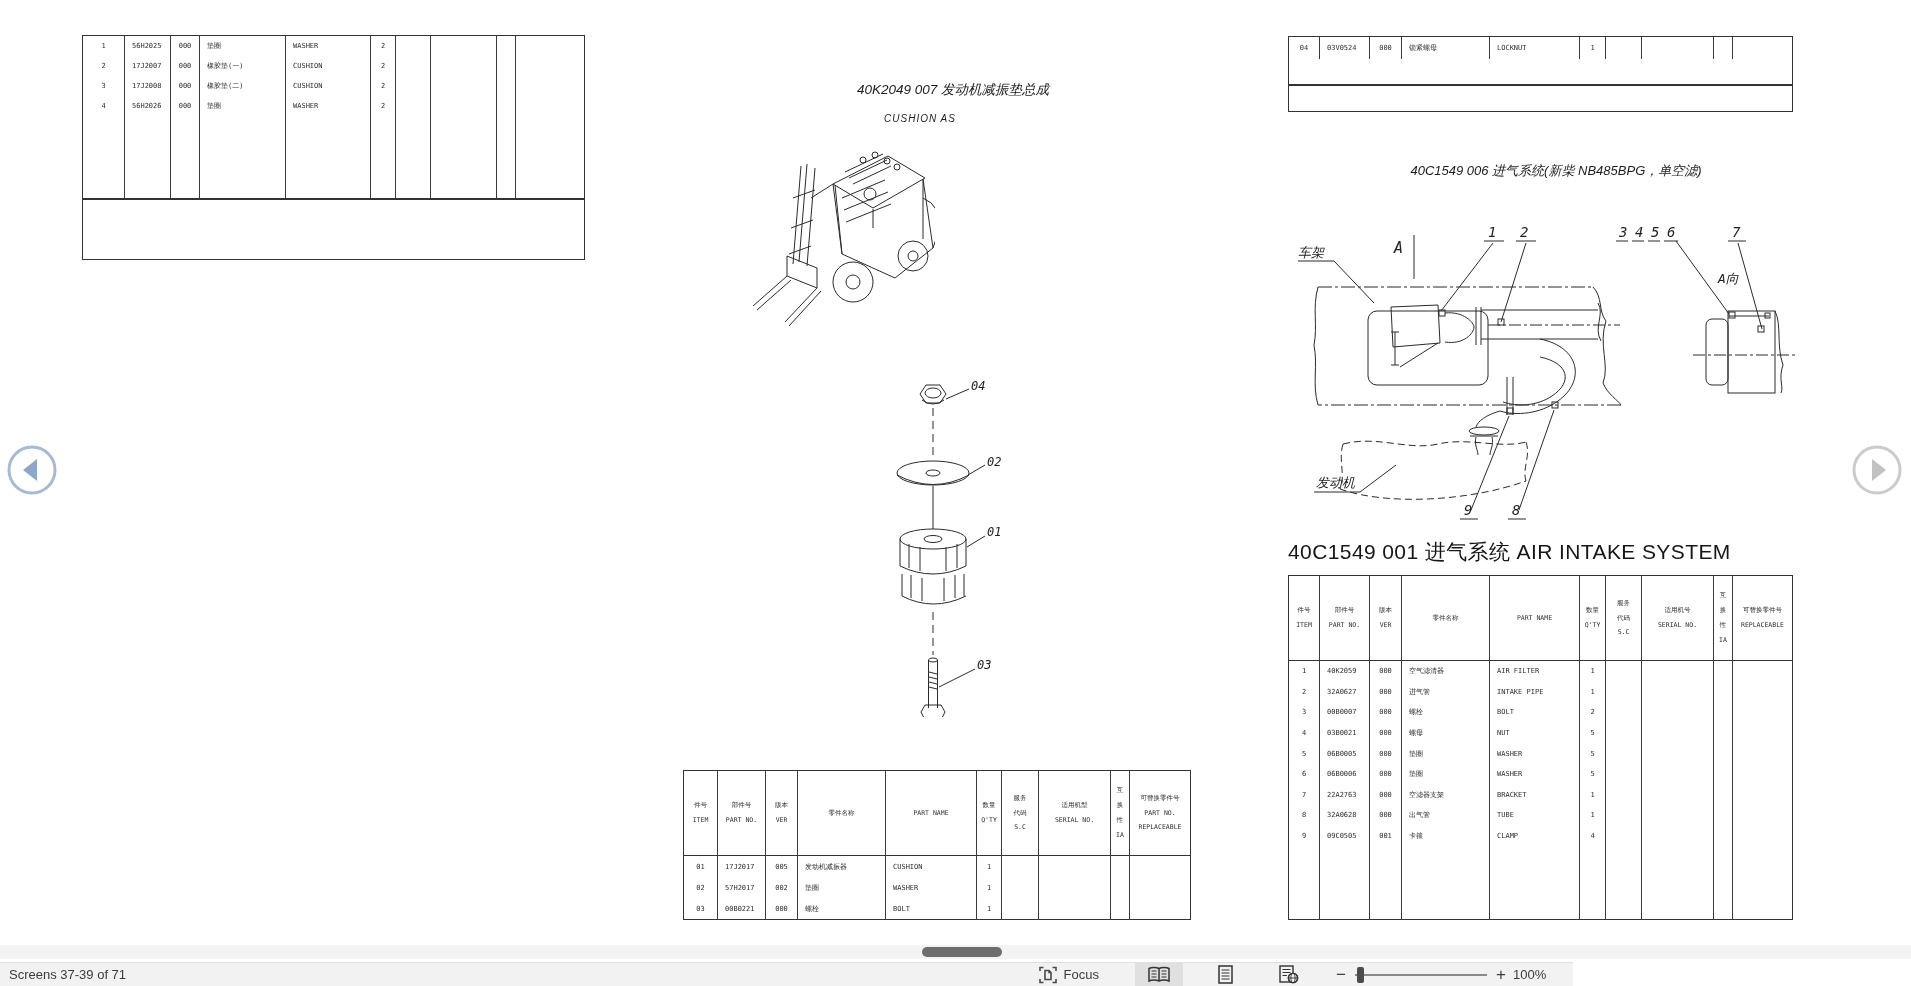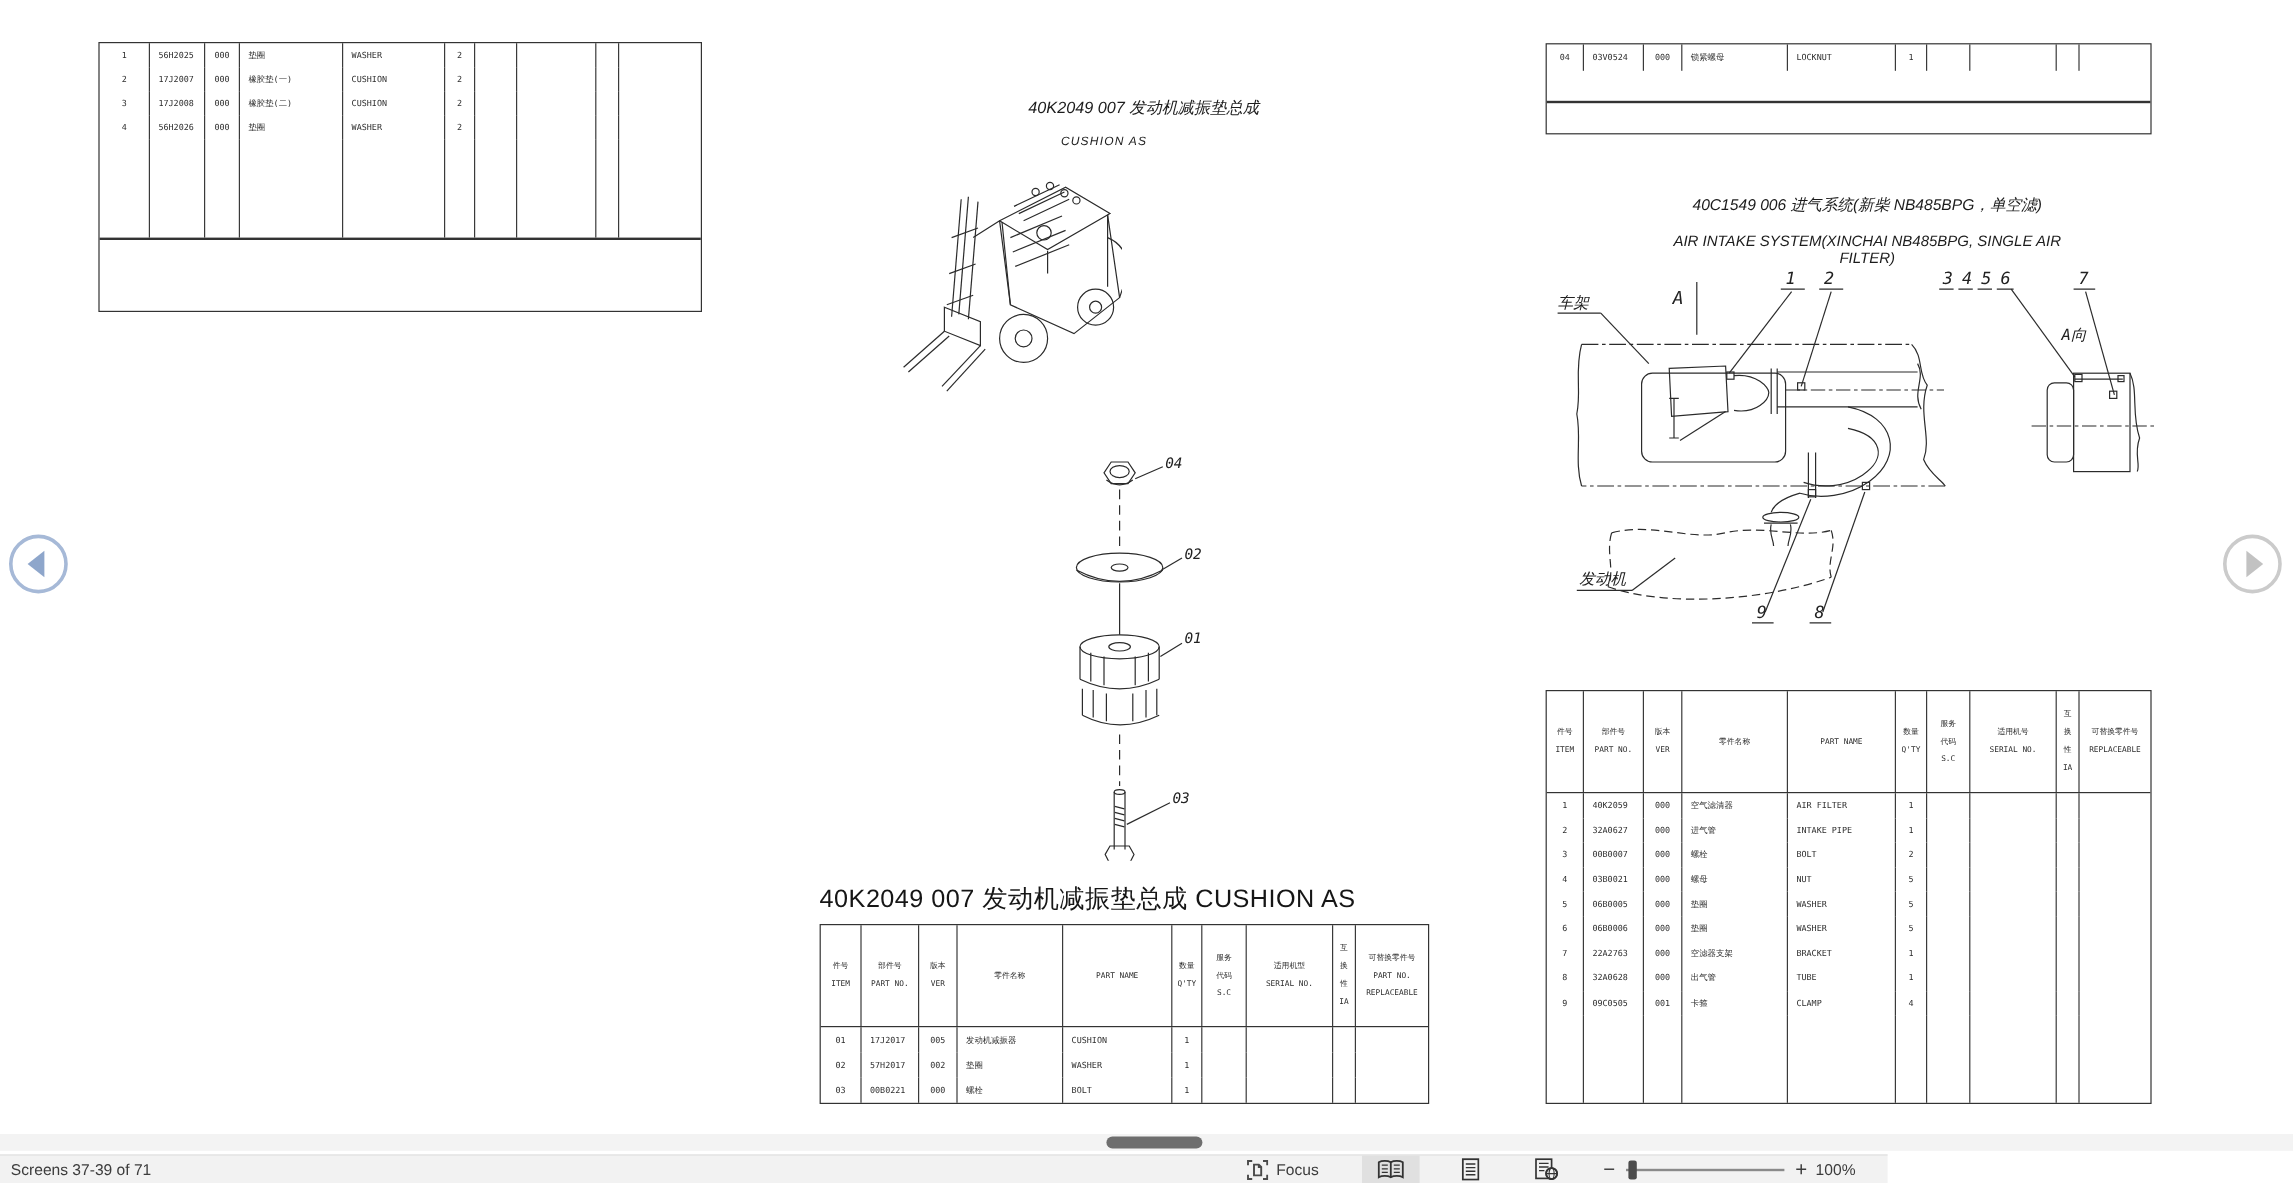--- a/index.html
+++ b/index.html
@@ -212,21 +212,20 @@
       <ellipse cx="58" cy="288" rx="4.5" ry="2"></ellipse>
       <line x1="53.5" y1="288" x2="53.5" y2="336"></line>
       <line x1="62.5" y1="288" x2="62.5" y2="336"></line>
       <path d="M54,300 L62,302 M54,305 L62,307 M54,310 L62,312 M54,315 L62,317"></path>
       <polygon points="46,340 50,333 66,333 70,340 66,348 50,348"></polygon>
       <path d="M48,345 Q58,352 68,345"></path>
       <text x="102" y="297" font-size="12">03</text>
       <line x1="100" y1="297" x2="64" y2="315"></line>
     </svg>
 
-    <div class="big-title" id="mid-big">40K2049 007  发动机减振垫总成  CUSHION AS</div>
 
     <div class="ptable" id="tbl-mid">
       <div class="rows">
           <div class="tr th-row">
             <div class="td">
               <div>件号</div>
               <div>ITEM</div>
             </div>
             <div class="td">
               <div>部件号</div>
@@ -318,21 +317,20 @@
             <div class="td"></div>
             <div class="td"></div>
             <div class="td"></div>
             <div class="td"></div>
           </div>
         </div>
       <div class="tfoot"></div>
     </div>
 
     <div class="ctitle" id="r-t1">40C1549 006  进气系统(新柴 NB485BPG，单空滤)</div>
-    <div class="ctitle" id="r-t2">AIR INTAKE SYSTEM(XINCHAI NB485BPG, SINGLE AIR FILTER)</div>
 
     <svg class="draw" style="left:1288px; top:215px;" width="550" height="312" viewBox="0 0 550 312">
 
       <text x="10" y="42" font-size="13" font-style="normal">车架</text>
       <line x1="10" y1="46" x2="46" y2="46"></line>
       <line x1="46" y1="46" x2="86" y2="88"></line>
 
       <text x="106" y="38" font-size="15">A</text>
       <line x1="126" y1="20" x2="126" y2="64"></line>
 
@@ -406,20 +404,21 @@
       <rect x="418" y="104" width="22" height="66" rx="6"></rect>
       <rect x="440" y="96" width="47" height="82"></rect>
       <path d="M487,96 C494,110 488,130 495,150 C490,164 496,172 493,178"></path>
       <line x1="405" y1="140" x2="508" y2="140" stroke-dasharray="12 3 3 3"></line>
       <line x1="441" y1="101" x2="481" y2="101"></line>
       <rect x="441" y="97" width="6" height="6"></rect>
       <rect x="477" y="98" width="5" height="5"></rect>
       <rect x="470" y="111" width="6" height="6"></rect>
     </svg>
 
+    <div class="big-title" id="r-big">40C1549 001  进气系统  AIR INTAKE SYSTEM</div>
 
     <div class="ptable" id="tbl-right">
       <div class="rows">
           <div class="tr th-row">
             <div class="td">
               <div>件号</div>
               <div>ITEM</div>
             </div>
             <div class="td">
               <div>部件号</div>

